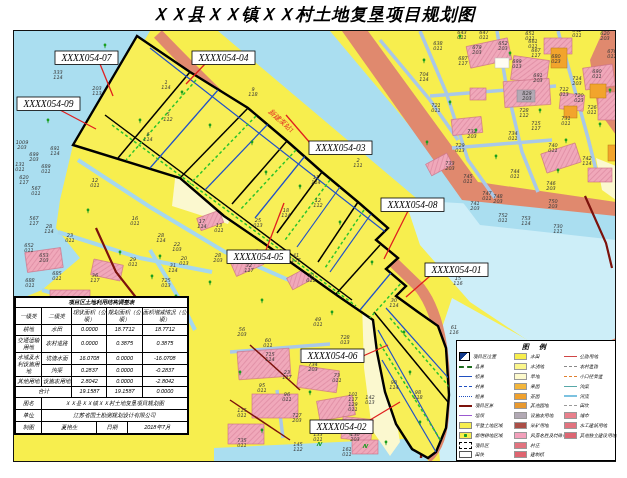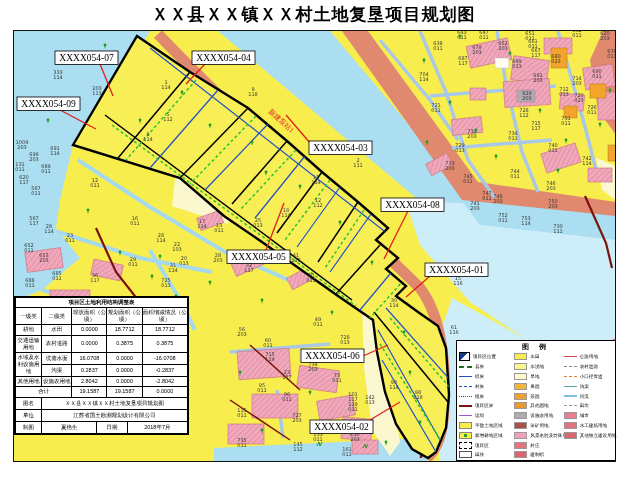--- a/index.html
+++ b/index.html
@@ -1,17 +1,17 @@
 <!DOCTYPE html>
 <html><head>
 <meta charset="utf-8">
 <style>
   html,body{margin:0;padding:0;background:#fff;}
   #stage{position:relative;width:627px;height:478px;background:#fff;overflow:hidden;
-         font-family:"Liberation Sans","DejaVu Sans",sans-serif;}
+         font-family:"Liberation Sans","DejaVu Sans",sans-serif;font-style:italic;}
   #map-title{position:absolute;top:3px;left:0;width:627px;text-align:center;
              font-family:"Liberation Serif","DejaVu Serif",serif;font-weight:bold;
              font-size:17px;letter-spacing:1px;color:#000;}
   #map-svg{position:absolute;left:13px;top:30px;width:603px;height:432px;}
   
   #adj-wrap{position:absolute;left:14px;top:296px;width:173px;background:#fff;border:1px solid #000;}
   table.adj{border-collapse:collapse;width:100%;table-layout:fixed;}
   table.adj td{border:0.8px solid #000;font-size:5.5px;text-align:center;padding:1px 0;line-height:1.3;color:#000;}
   td.ttl{font-size:7px;font-weight:bold;padding:2px 0;}
   table.sig{border-collapse:collapse;width:100%;table-layout:fixed;margin-top:-1px;}

